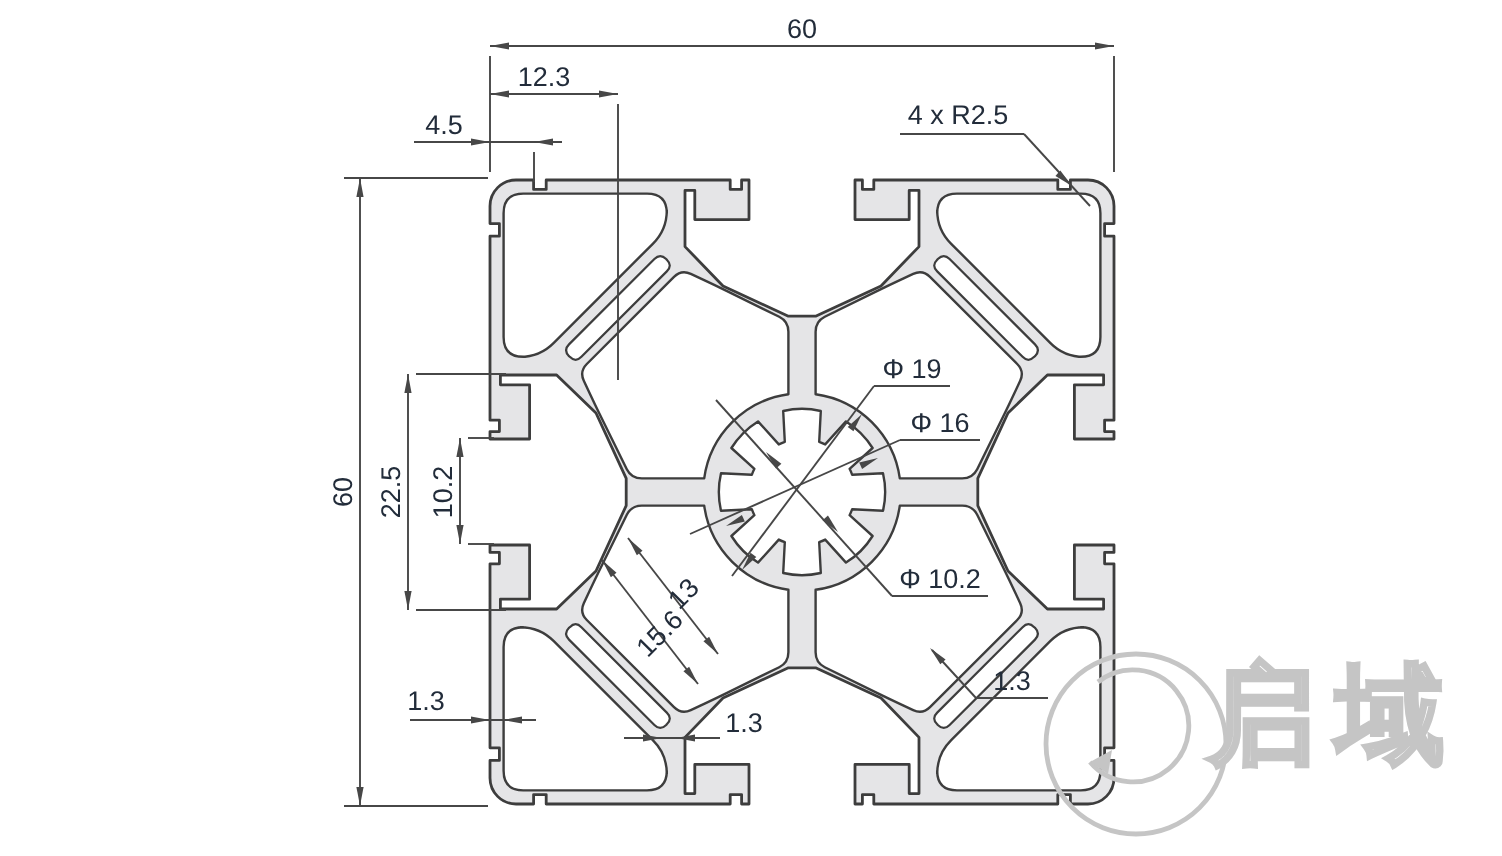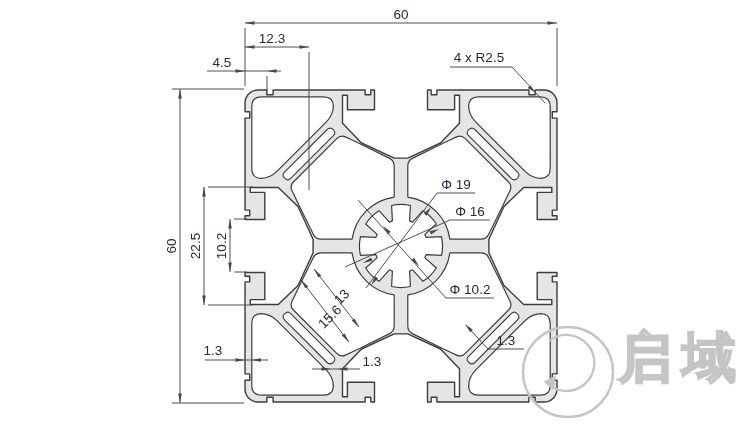--- a/index.html
+++ b/index.html
@@ -1,20 +1,20 @@
 <!DOCTYPE html>
 <html><head>
 <meta charset="utf-8">
 <style>
   html,body{margin:0;padding:0;background:#fff;}
   #stage{position:relative;width:751px;height:428px;background:#fff;overflow:hidden;
          font-family:"Liberation Sans","DejaVu Sans",sans-serif;}
   #cad{position:absolute;left:0;top:0;}
   .dim-text{font-size:13.5px;}
-  #logo-text{position:absolute;left:618px;top:322px;font-size:54px;letter-spacing:10px;
+  #logo-text{position:absolute;left:604px;top:322px;font-size:54px;letter-spacing:10px;
              font-weight:600;color:#fff;-webkit-text-stroke:2px #c5c5c5;
              font-family:"DejaVu Sans","Liberation Sans",sans-serif;white-space:nowrap;}
 </style>
 </head>
 <body>
 
 <div id="stage">
   <svg id="cad" width="751" height="428" viewBox="0 0 751 428">
       <path d="M 258.0 90.0 L 266.8 90.0 L 266.8 94.7 L 273.1 94.7 L 273.1 90.0 L 365.1 90.0 L 365.1 94.7 L 370.8 94.7 L 370.8 90.0 L 374.5 90.0 L 374.5 109.8 L 347.4 109.8 L 347.4 95.2 L 342.5 95.2 L 342.5 123.3 L 361.5 143.0 L 394.2 158.1 L 407.8 158.1 L 440.5 143.0 L 459.5 123.3 L 459.5 95.2 L 454.6 95.2 L 454.6 109.8 L 427.5 109.8 L 427.5 90.0 L 431.2 90.0 L 431.2 94.7 L 436.9 94.7 L 436.9 90.0 L 528.9 90.0 L 528.9 94.7 L 535.2 94.7 L 535.2 90.0 L 544.0 90.0 A 13.0 13.0 0 0 1 557.0 103.0 L 557.0 111.8 L 552.3 111.8 L 552.3 118.1 L 557.0 118.1 L 557.0 210.1 L 552.3 210.1 L 552.3 215.8 L 557.0 215.8 L 557.0 219.5 L 537.2 219.5 L 537.2 192.4 L 551.8 192.4 L 551.8 187.5 L 523.7 187.5 L 504.0 206.5 L 488.9 239.2 L 488.9 252.8 L 504.0 285.5 L 523.7 304.5 L 551.8 304.5 L 551.8 299.6 L 537.2 299.6 L 537.2 272.5 L 557.0 272.5 L 557.0 276.2 L 552.3 276.2 L 552.3 281.9 L 557.0 281.9 L 557.0 373.9 L 552.3 373.9 L 552.3 380.2 L 557.0 380.2 L 557.0 389.0 A 13.0 13.0 0 0 1 544.0 402.0 L 535.2 402.0 L 535.2 397.3 L 528.9 397.3 L 528.9 402.0 L 436.9 402.0 L 436.9 397.3 L 431.2 397.3 L 431.2 402.0 L 427.5 402.0 L 427.5 382.2 L 454.6 382.2 L 454.6 396.8 L 459.5 396.8 L 459.5 368.7 L 440.5 349.0 L 407.8 333.9 L 394.2 333.9 L 361.5 349.0 L 342.5 368.7 L 342.5 396.8 L 347.4 396.8 L 347.4 382.2 L 374.5 382.2 L 374.5 402.0 L 370.8 402.0 L 370.8 397.3 L 365.1 397.3 L 365.1 402.0 L 273.1 402.0 L 273.1 397.3 L 266.8 397.3 L 266.8 402.0 L 258.0 402.0 A 13.0 13.0 0 0 1 245.0 389.0 L 245.0 380.2 L 249.7 380.2 L 249.7 373.9 L 245.0 373.9 L 245.0 281.9 L 249.7 281.9 L 249.7 276.2 L 245.0 276.2 L 245.0 272.5 L 264.8 272.5 L 264.8 299.6 L 250.2 299.6 L 250.2 304.5 L 278.3 304.5 L 298.0 285.5 L 313.1 252.8 L 313.1 239.2 L 298.0 206.5 L 278.3 187.5 L 250.2 187.5 L 250.2 192.4 L 264.8 192.4 L 264.8 219.5 L 245.0 219.5 L 245.0 215.8 L 249.7 215.8 L 249.7 210.1 L 245.0 210.1 L 245.0 118.1 L 249.7 118.1 L 249.7 111.8 L 245.0 111.8 L 245.0 103.0 A 13.0 13.0 0 0 1 258.0 90.0 Z" fill="#e5e5e7" stroke="#3d3d3d" stroke-width="1.4" stroke-linejoin="round"></path>
       <path fill="#ffffff" stroke="#3d3d3d" stroke-width="1.2" stroke-linejoin="round" d="M 251.8 106.6 Q 251.8 96.8 261.6 96.8 L 323.5 96.8 Q 333.4 96.8 333.4 106.6 L 333.4 105.1 Q 333.4 115.0 326.4 121.9 L 276.9 171.4 Q 270.0 178.4 260.1 178.4 L 261.6 178.4 Q 251.8 178.4 251.8 168.5 Z"></path>

